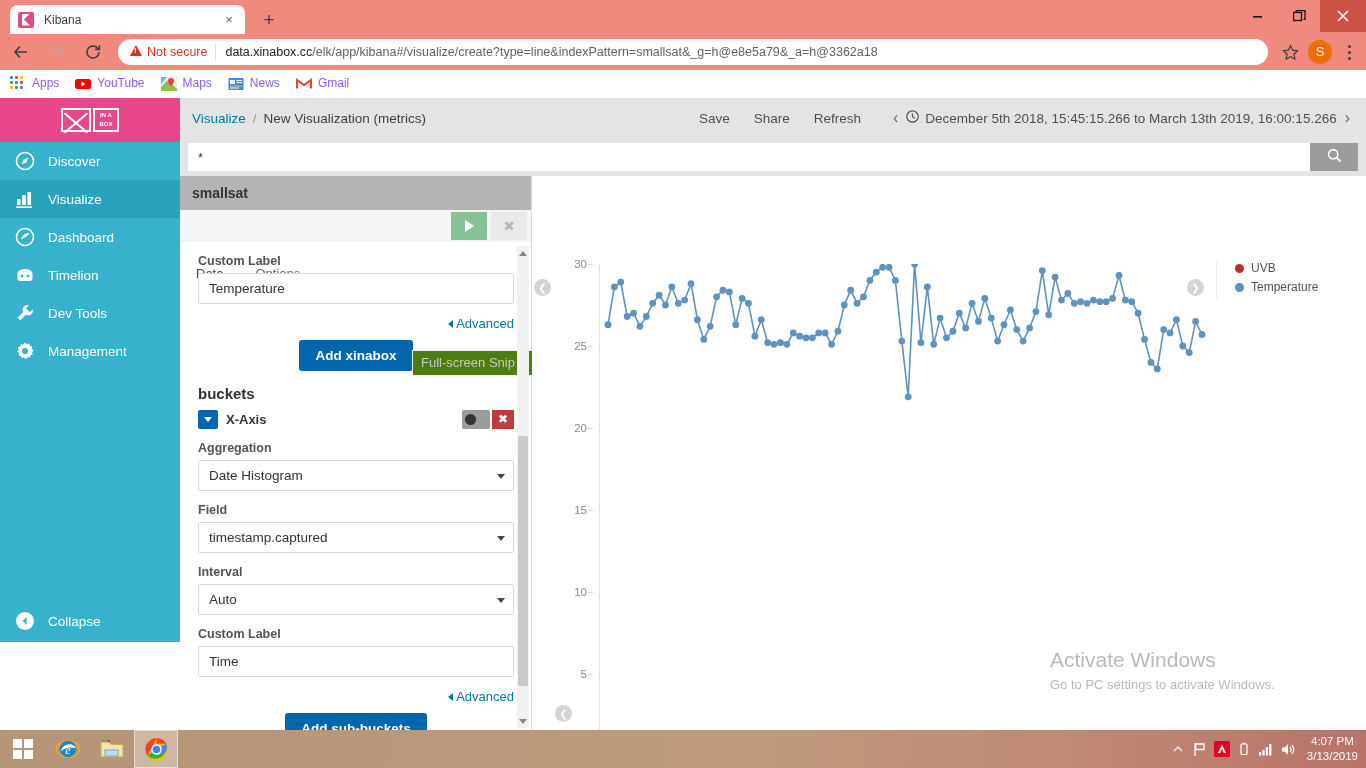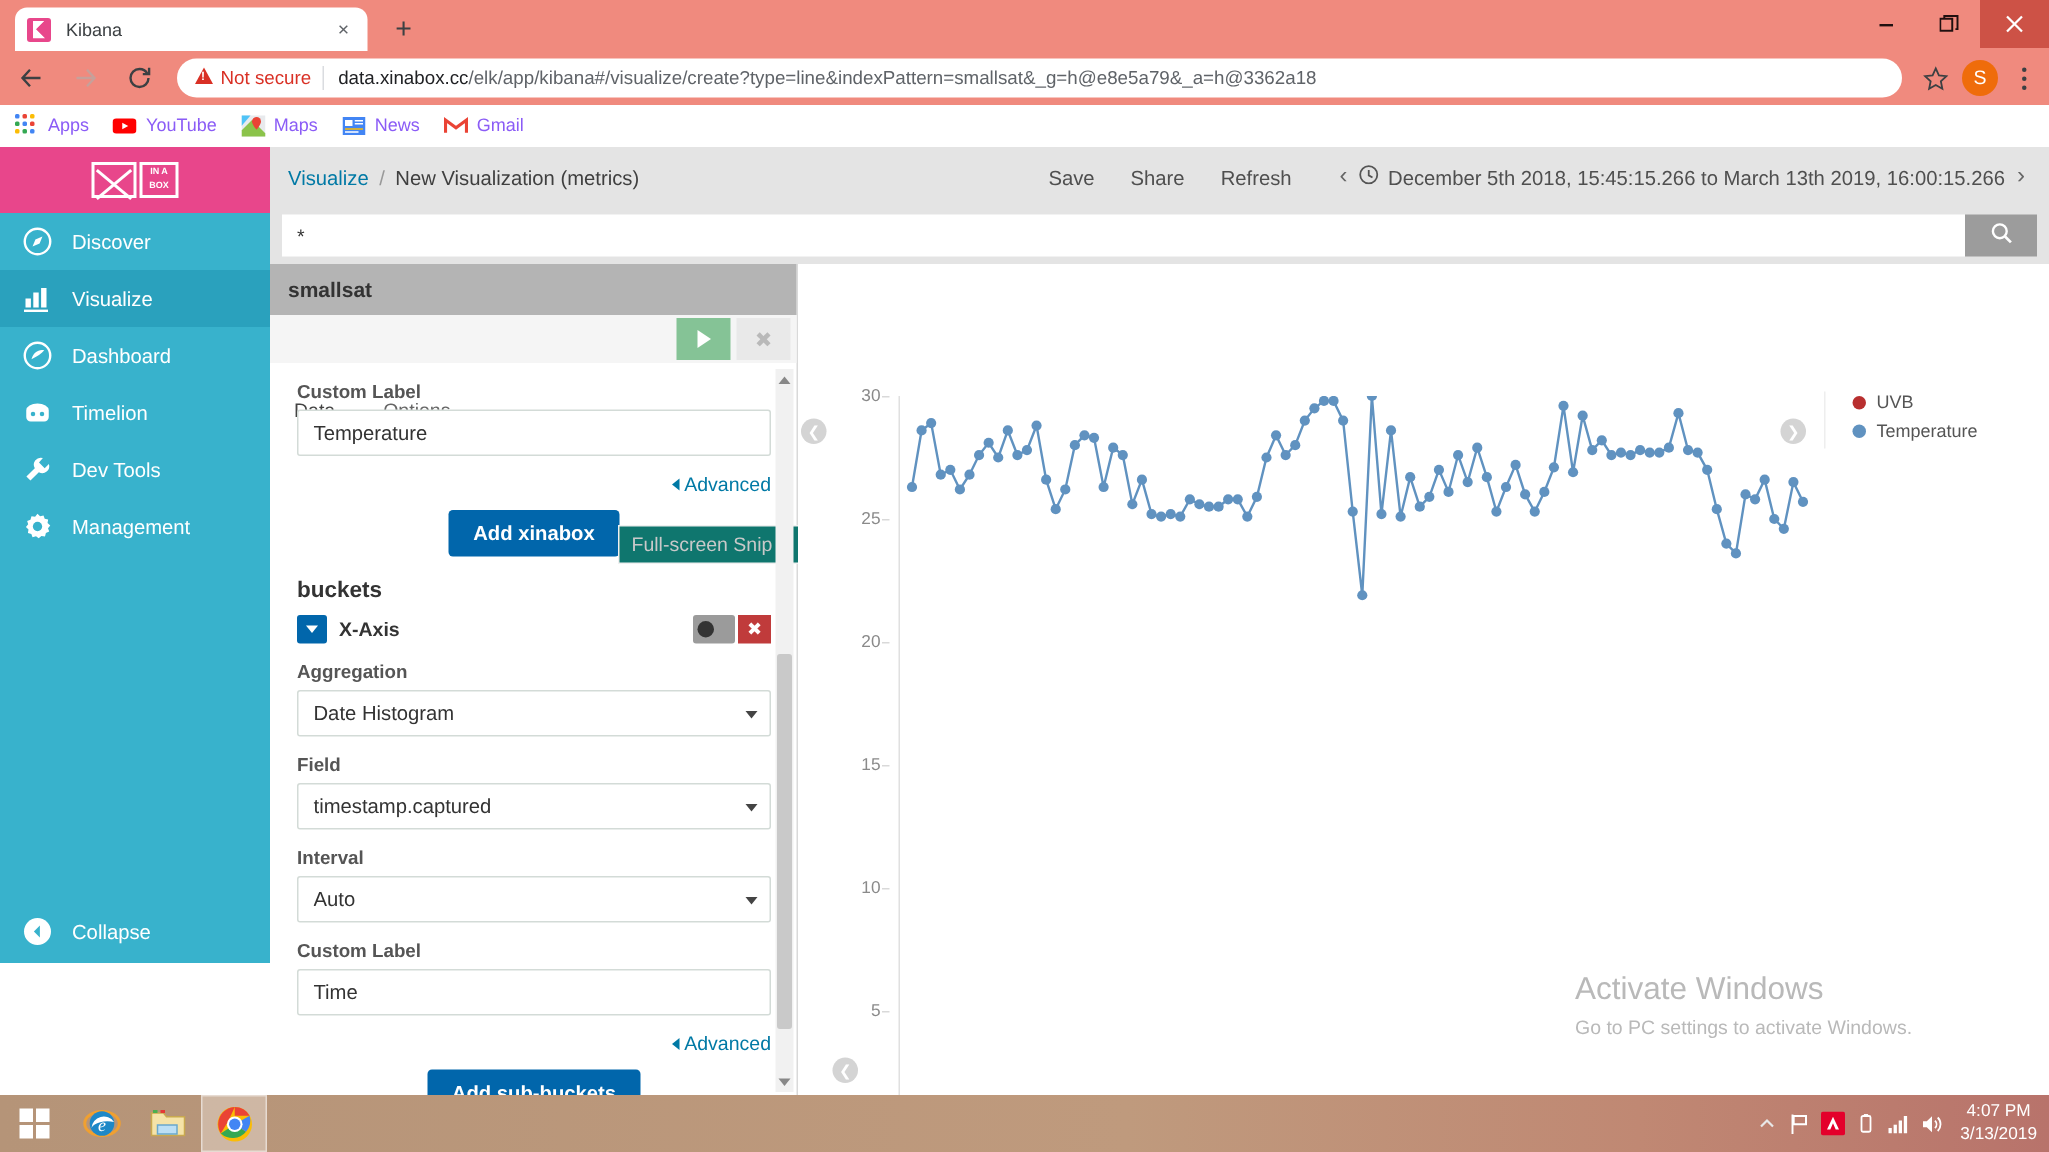--- a/index.html
+++ b/index.html
@@ -257,21 +257,21 @@
     border-top: 4px solid transparent; border-bottom: 4px solid transparent;
   }
   .btn-blue {
     background: #0166ab; color: #fff; border: none; border-radius: 3px;
     font-size: 13.5px; font-weight: bold; padding: 8px 16px; cursor: pointer;
     font-family: "Liberation Sans", sans-serif;
   }
   .center-row { text-align: center; margin-top: 8px; position: relative; }
   .snip-ghost {
     position: absolute; left: 214px; top: 10px; width: 180px; height: 26px;
-    background: #0f766e; border: 1px solid #f0f0f0;
+    background: #4d7c0f; border: 1px solid #f0f0f0;
     color: #c9c9c9; font-size: 13px; line-height: 24px;
     text-align: left; padding-left: 8px; white-space: nowrap;
   }
   .buckets-h { font-size: 15px; font-weight: bold; color: #333; margin-top: 14px; }
   .bucket-row { display: flex; align-items: center; margin-top: 8px; justify-content: center; }
   .bucket-caret {
     width: 20px; height: 19px; background: #0166ab; border-radius: 2px;
     display: flex; align-items: center; justify-content: center;
     margin-right: 8px; cursor: pointer; flex: none;
   }

